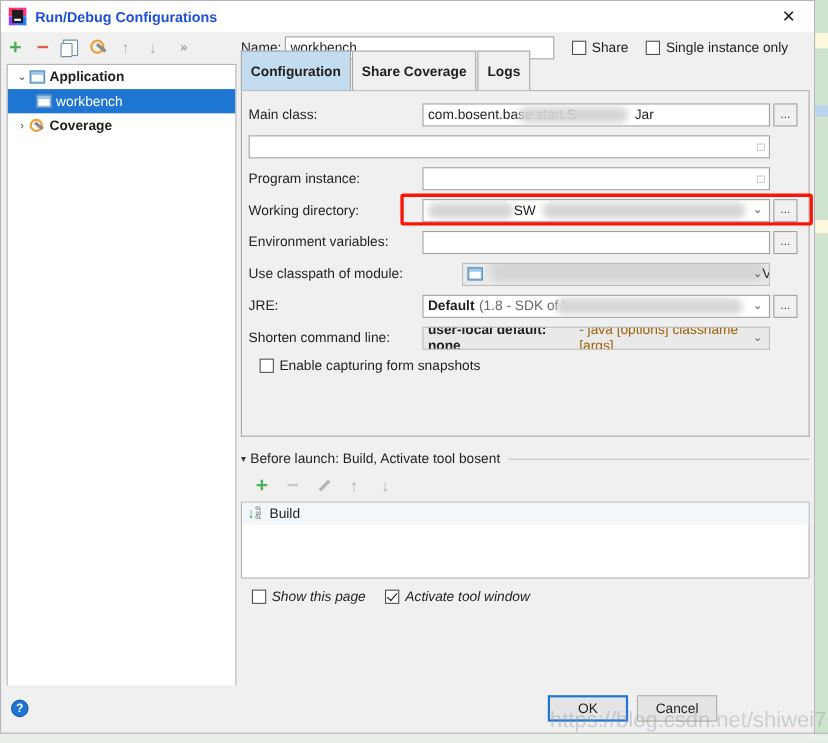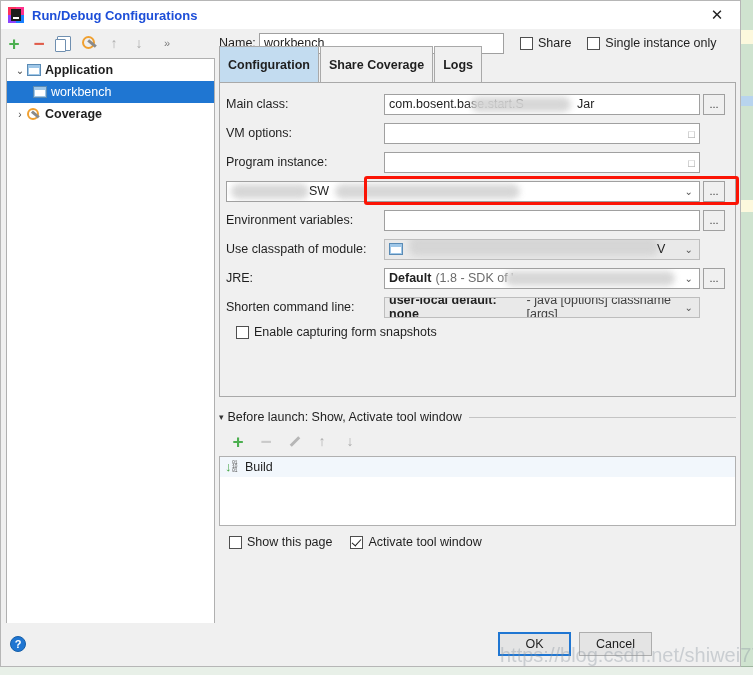--- a/index.html
+++ b/index.html
@@ -459,20 +459,21 @@
     color: #5a5a5a;
     font-family: "Liberation Mono", monospace;
     letter-spacing: -0.4px;
   }
   .bottom-chks {
     display: flex;
     align-items: center;
     margin-top: 9px;
     margin-left: 10px;
     gap: 18px;
+    font-style: italic;
   }
 
   
   .footer {
     position: absolute;
     left: 1px; right: 1px; bottom: 1px;
     height: 42px;
     background: #f0f0f0;
     display: flex;
     align-items: center;
@@ -620,55 +621,55 @@
         <span class="flabel">Main class:</span>
         <div class="fctl">
           <span>com.bosent.base.start.S</span>
           <span class="blur" style="left:86px; top:2px; width:100px; height:15px;"></span>
           <span style="position:absolute; left:192px;">Jar</span>
         </div>
         <div class="browse-btn">...</div>
       </div>
 
       <div class="frow">
-        <span class="flabel">VM options:</span>
         <div class="fctl" style="margin-right:25px;">
           <span></span>
           <span class="expand-ico">□</span>
         </div>
       </div>
 
       <div class="frow">
         <span class="flabel">Program instance:</span>
         <div class="fctl" style="margin-right:25px;">
           <span></span>
           <span class="expand-ico">□</span>
         </div>
       </div>
 
       <div class="frow" style="position:relative;">
+        <span class="flabel">Working directory:</span>
         <div class="fctl">
           <span class="blur" style="left:4px; top:2px; width:78px; height:15px;"></span>
           <span style="position:absolute; left:82px;text-align:center;">SW</span>
           <span class="blur" style="left:108px; top:2px; width:185px; height:15px;"></span>
           <span class="caret">⌄</span>
         </div>
         <div class="browse-btn">...</div>
         <div class="hl-box" style="left:138px; top:-4px; width:375px; height:29px;"></div>
       </div>
 
       <div class="frow">
         <span class="flabel">Environment variables:</span>
         <div class="fctl">
           <span></span>
         </div>
         <div class="browse-btn">...</div>
       </div>
 
-      <div class="frow" style="margin-top:7px;">
+      <div class="frow" style="margin-top:7px;gap:36px;">
         <span class="flabel">Use classpath of module:</span>
         <div class="fctl flat" style="margin-right:25px;">
           <span class="icon-app" style="margin-right:4px;"></span>
           <span class="blur" style="left:24px; top:-4px; width:250px; height:20px;"></span>
           <span style="position:absolute; left:272px;">V</span>
           <span class="caret">⌄</span>
         </div>
       </div>
 
       <div class="frow">
@@ -679,34 +680,34 @@
           <span class="blur" style="left:120px; top:2px; width:170px; height:15px;"></span>
           <span class="caret">⌄</span>
         </div>
         <div class="browse-btn">...</div>
       </div>
 
       <div class="frow">
         <span class="flabel">Shorten command line:</span>
         <div class="fctl flat" style="margin-right:25px;">
           <span style="font-weight:bold;">user-local default: none</span>
-          <span style="color:#404040; margin-left:5px;">- java [options] classname [args]</span>
+          <span style="color:#a16207; margin-left:5px;">- java [options] classname [args]</span>
           <span class="caret">⌄</span>
         </div>
       </div>
 
       <div class="chk-row">
         <span class="chkbox"></span>
         <span>Enable capturing form snapshots</span>
       </div>
     </div>
 
     <div class="bl-header">
       <span class="bl-tri">▾</span>
-      <span>Before launch: Show, Activate tool window</span>
+      <span>Before launch: Build, Activate tool bosent</span>
       <span class="bl-line"></span>
     </div>
 
     <div class="bl-toolbar">
       <div class="tb-icon tb-plus">+</div>
       <div class="tb-icon tb-minus" style="color:#c9c9c9;">−</div>
       <div class="tb-icon">
           <span class="icon-pencil"></span>
         </div>
       <div class="tb-icon tb-up">↑</div>

